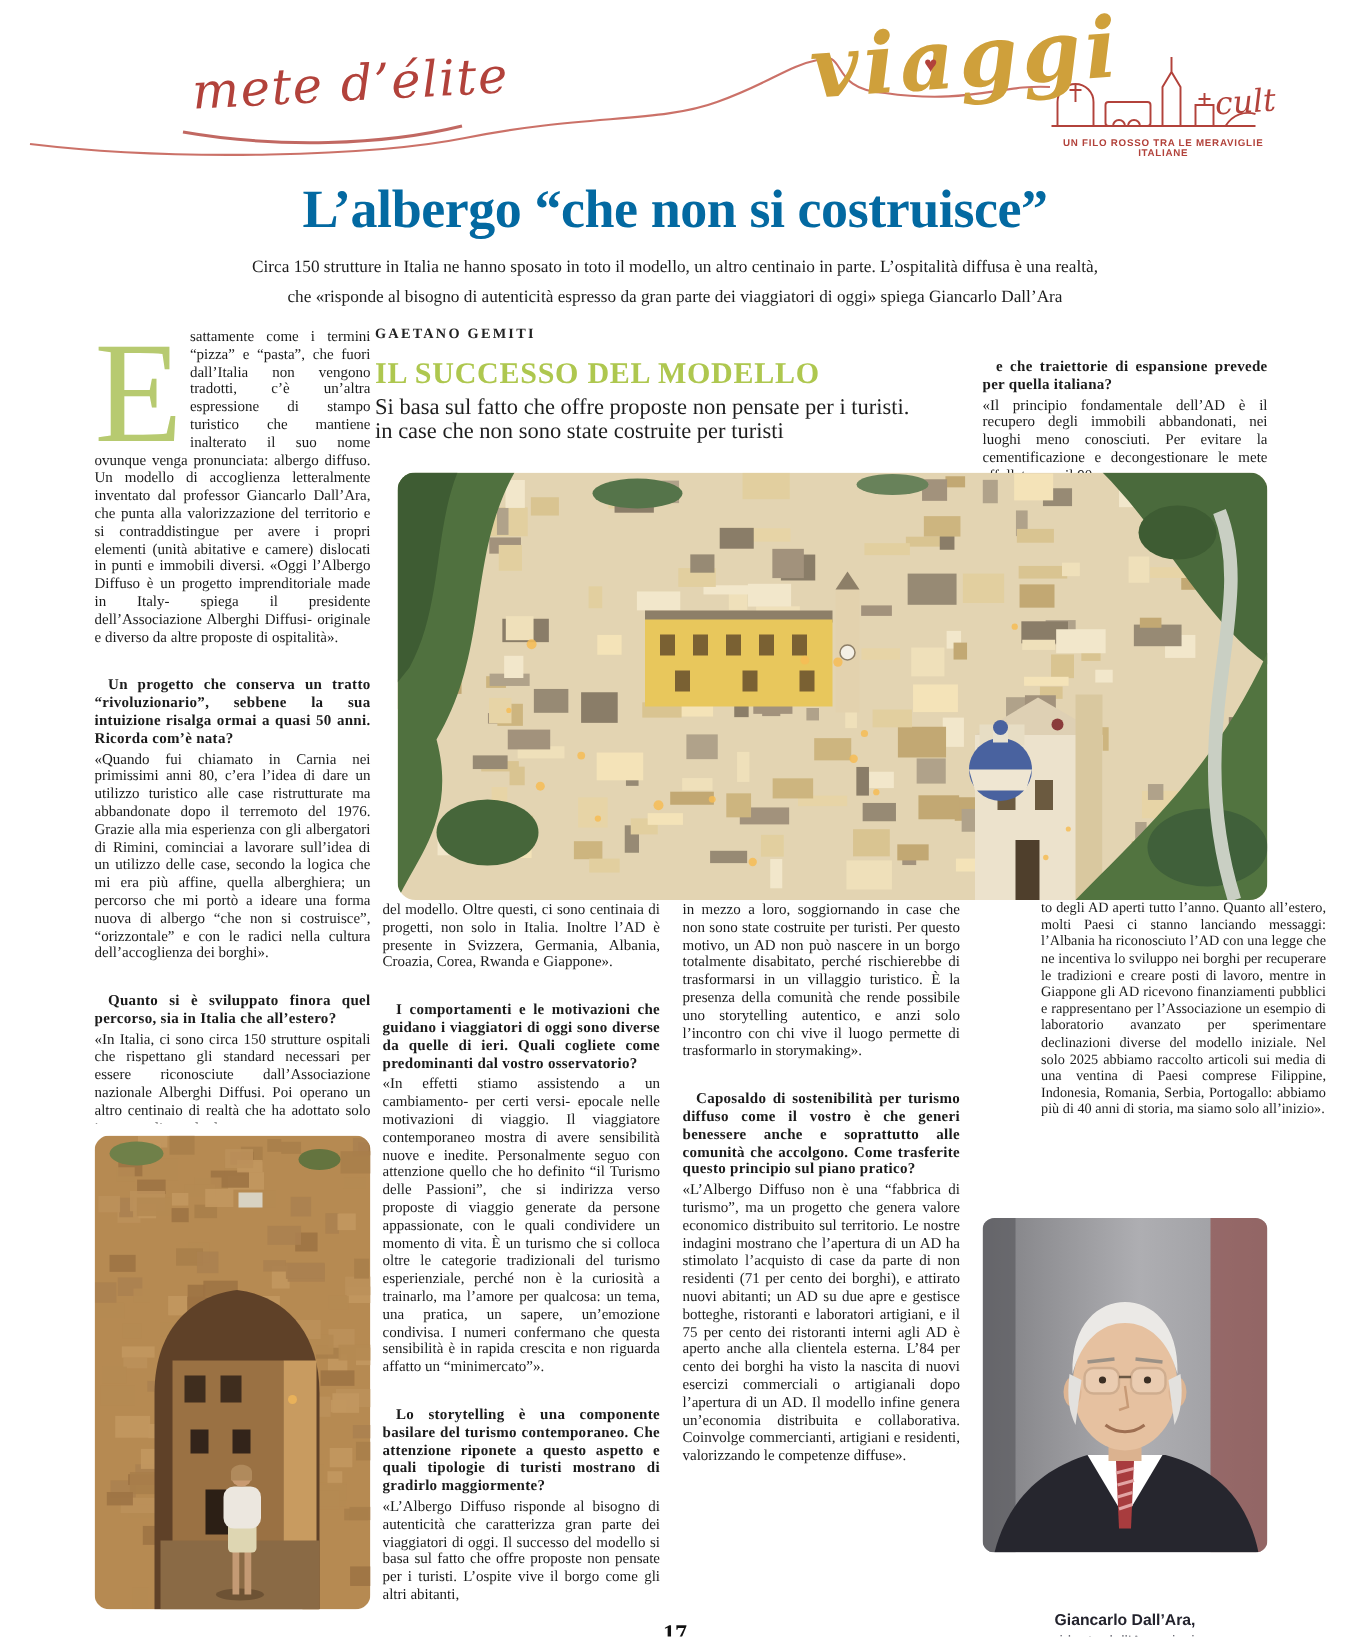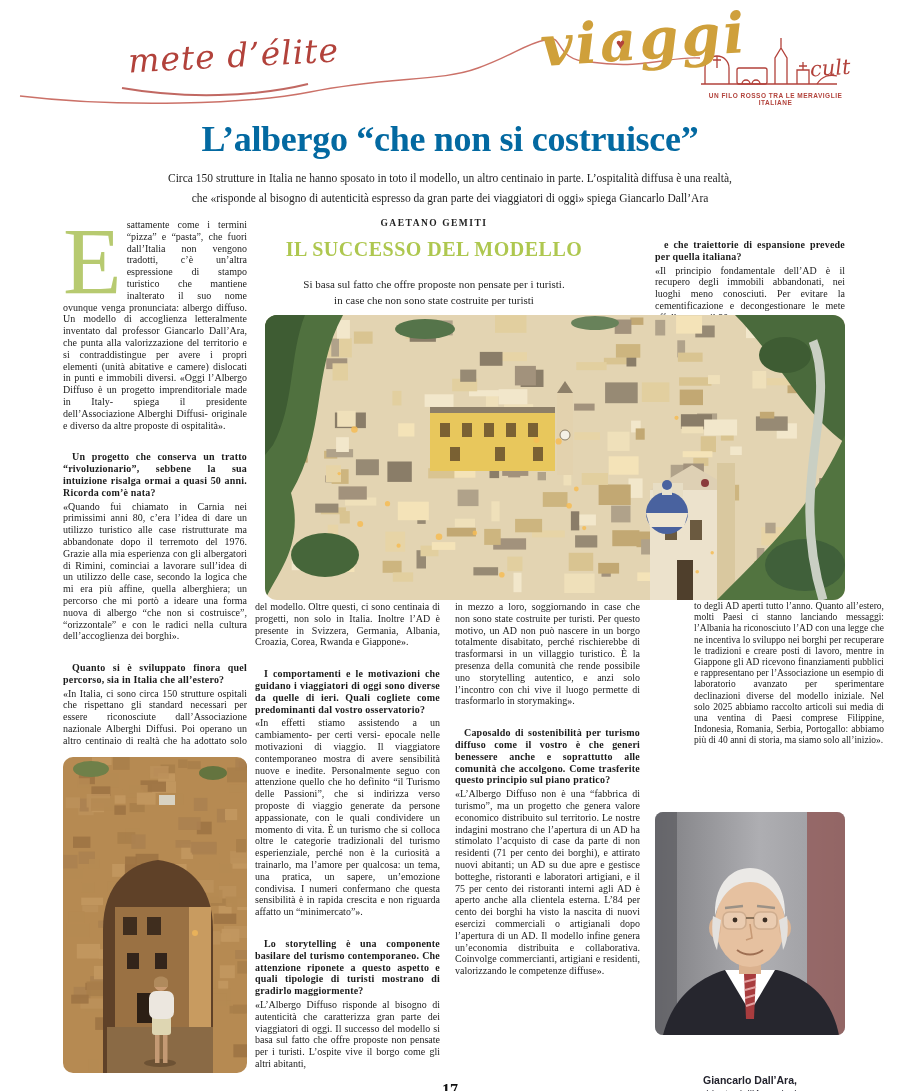--- a/index.html
+++ b/index.html
@@ -20,24 +20,24 @@
     font-family:"Liberation Sans",sans-serif;font-weight:bold;font-size:6.5px;letter-spacing:.5px;}
 
   
   .title{position:absolute;left:0;top:118px;width:900px;text-align:center;
     font-size:36px;font-weight:bold;letter-spacing:-.3px;color:#0369a1;}
   .subtitle{position:absolute;left:70px;top:168px;width:760px;text-align:center;
     font-size:11.5px;line-height:20px;color:#1e1e1e;}
   .subtitle .line{display:block;white-space:nowrap;}
 
   
-  .introblock{position:absolute;left:237px;top:218px;width:394px;text-align:center;}
+  .introblock{position:absolute;left:250px;top:218px;width:394px;text-align:left;}
   .byline{font-size:9.5px;font-weight:bold;letter-spacing:1.5px;color:#222;}
   .box-heading{margin-top:10px;font-size:20px;font-weight:bold;letter-spacing:.5px;}
-  .box-intro{margin-top:16px;font-size:11px;line-height:15.5px;color:#1e1e1e;}
+  .box-intro{margin-top:4px;font-size:15px;line-height:15.5px;color:#1e1e1e;}
   .box-intro .line{display:block;}
 
   
   .col{position:absolute;font-size:10px;line-height:11.8px;color:#1b1b1b;
     text-align:justify;overflow:hidden;hyphens:auto;-webkit-hyphens:auto;}
   .col p{margin:0 0 2px 0;}
   .col p.q{font-weight:bold;letter-spacing:.2px;text-indent:9px;margin-top:20px;}
   .col1{left:63px;top:219px;width:184px;height:530px;}
   .col2{left:255px;top:601px;width:185px;height:488px;}
   .col3{left:455px;top:601px;width:185px;height:488px;}

